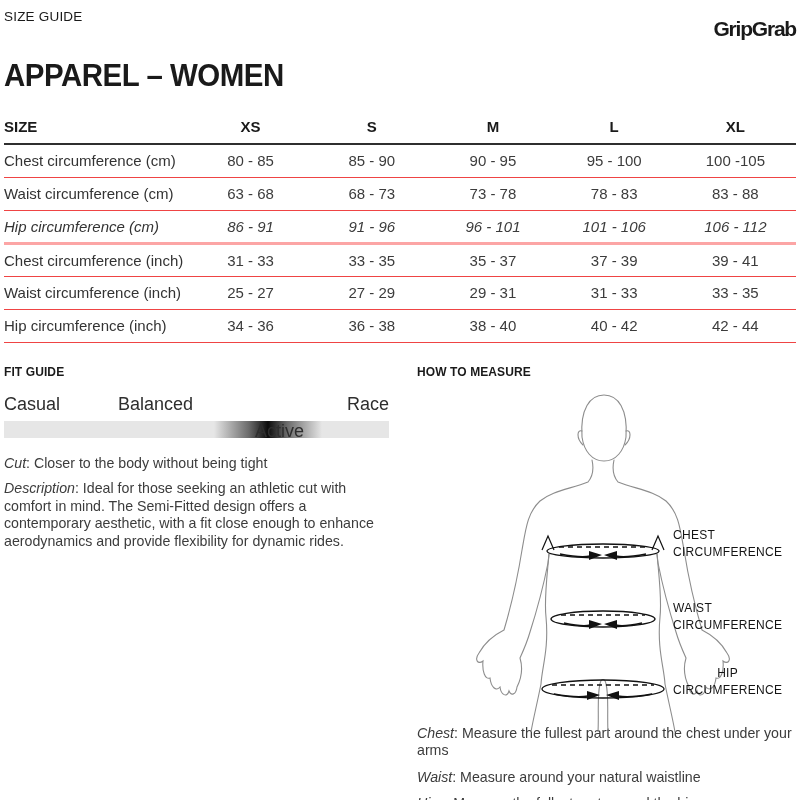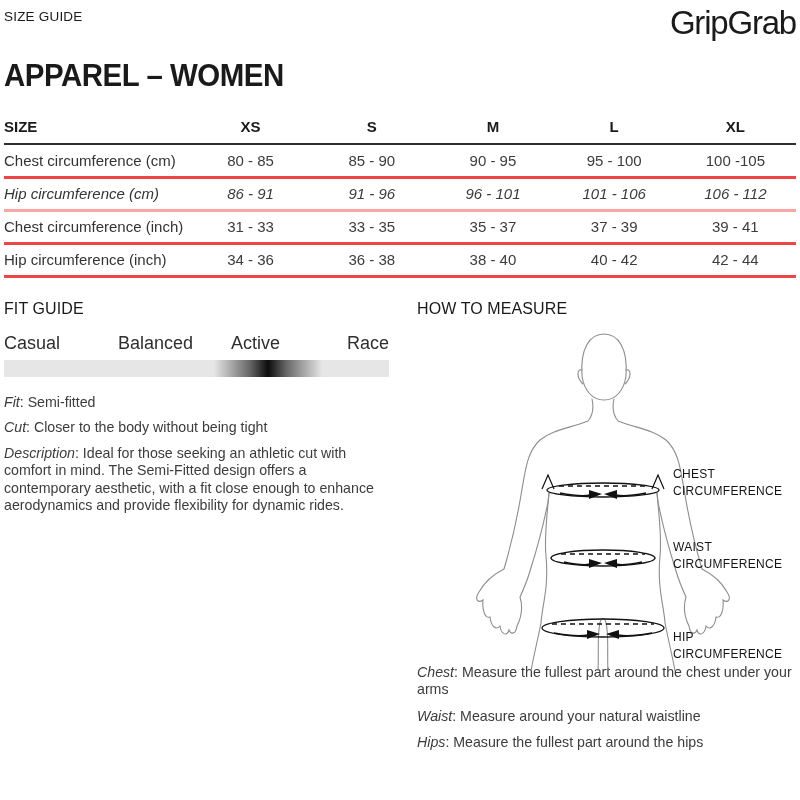--- a/index.html
+++ b/index.html
@@ -7,68 +7,68 @@
   body {
     width:800px; height:800px; overflow:hidden;
     font-family:"Liberation Sans", sans-serif;
     color:#1a1a1a;
   }
   .page { position:relative; width:800px; height:800px; padding:6px 4px 0 4px; }
 
   
   .topbar { display:flex; justify-content:space-between; align-items:flex-start; }
   .eyebrow { font-size:13.5px; font-weight:500; letter-spacing:.2px; padding-top:3px; }
-  .brand { font-size:33px; font-weight:400; letter-spacing:-1.2px; line-height:1; }
+  .brand { font-size:21px; font-weight:700; letter-spacing:-1.2px; line-height:1;margin-top:12px; }
 
   
   .page-title {
     margin-top:19px; font-size:31px; font-weight:800; letter-spacing:-.5px;
     transform:scaleX(.95); transform-origin:left center; white-space:nowrap;
   }
 
   
   table.size-table { width:792px; border-collapse:collapse; table-layout:fixed; margin-top:24px; }
   .size-table col.label-col { width:186px; }
   .size-table th { font-size:15px; font-weight:700; text-align:center; padding-bottom:8px; }
   .size-table th:first-child { text-align:left; }
   .size-table thead tr { border-bottom:2px solid #2f2f2f; }
   .size-table td { font-size:15px; color:#3c3c3c; text-align:center; height:33px; vertical-align:middle; }
   .size-table td.row-label { text-align:left; color:#333; }
-  .size-table tbody tr { border-bottom:3px solid #ef4444; }
+  .size-table tbody tr { border-bottom:1px solid #ef4444; }
   .size-table tbody tr.section-end { border-bottom:3px solid #fca5a5;font-style:italic; }
 
   
   .cols { display:flex; gap:28px; margin-top:22px; }
   .col { width:385px; position:relative; }
-  h2.section-heading { font-size:16px; font-weight:400; letter-spacing:.1px; }
+  h2.section-heading { font-size:12px; font-weight:700; letter-spacing:.1px; }
 
   
   .scale-labels { position:relative; height:19px; margin-top:15px; font-size:18px; color:#2e2e2e; }
   .scale-labels span { position:absolute; top:0; }
   .scale-labels span:nth-child(1){ left:0; }
   .scale-labels span:nth-child(2){ left:114px; }
-  .scale-labels span:nth-child(3){ left:227px; }
+  .scale-labels span:nth-child(3){ left:251px;margin-top:27px; }
   .scale-labels span:nth-child(4){ right:0; }
   .scale-bar {
     margin-top:8px; width:385px; height:17px;
     background:linear-gradient(to right,
       #e6e6e6 0px, #e6e6e6 210px, #6a6a6a 245px, #0c0c0c 264px,
       #6a6a6a 283px, #e6e6e6 318px, #e6e6e6 385px);
   }
   .fit-text { margin-top:17px; }
   .fit-text p { font-size:14.2px; line-height:17.5px; color:#3c3c3c; margin-bottom:8px; }
   .fit-text i { font-style:italic; }
 
   
   .figure-wrap { position:relative; height:342px; margin-top:4px; }
   .figure-wrap svg { position:absolute; left:21px; top:4px; }
   .ring-label { position:absolute; left:256px; font-size:12px; line-height:17px; letter-spacing:.3px; color:#141414; font-weight:500; }
   .ring-label.chest { top:144px; }
   .ring-label.waist { top:217px; }
-  .ring-label.hip   { top:307px; }
+  .ring-label.hip   { top:282px;text-align:center; }
 
   .measure-tips p { font-size:14.2px; line-height:17.5px; color:#3c3c3c; margin-bottom:9px; }
   .measure-tips i { font-style:italic; }
 </style>
 </head>
 <body>
 
 <div class="page">
 
   <div class="topbar">
@@ -98,38 +98,54 @@
       </tr>
     </thead>
     <tbody>
       <tr>
         <td class="row-label">Chest circumference (cm)</td>
         <td>80 - 85</td>
         <td>85 - 90</td>
         <td>90 - 95</td>
         <td>95 - 100</td>
         <td>100 -105</td>
+      </tr>
+      <tr>
+        <td class="row-label">Waist circumference (cm)</td>
+        <td>63 - 68</td>
+        <td>68 - 73</td>
+        <td>73 - 78</td>
+        <td>78 - 83</td>
+        <td>83 - 88</td>
       </tr>
       <tr class="section-end">
         <td class="row-label">Hip circumference (cm)</td>
         <td>86 - 91</td>
         <td>91 - 96</td>
         <td>96 - 101</td>
         <td>101 - 106</td>
         <td>106 - 112</td>
       </tr>
       <tr>
         <td class="row-label">Chest circumference (inch)</td>
         <td>31 - 33</td>
         <td>33 - 35</td>
         <td>35 - 37</td>
         <td>37 - 39</td>
         <td>39 - 41</td>
       </tr>
       <tr>
+        <td class="row-label">Waist circumference (inch)</td>
+        <td>25 - 27</td>
+        <td>27 - 29</td>
+        <td>29 - 31</td>
+        <td>31 - 33</td>
+        <td>33 - 35</td>
+      </tr>
+      <tr>
         <td class="row-label">Hip circumference (inch)</td>
         <td>34 - 36</td>
         <td>36 - 38</td>
         <td>38 - 40</td>
         <td>40 - 42</td>
         <td>42 - 44</td>
       </tr>
     </tbody>
   </table>
 
@@ -138,21 +154,20 @@
     <div class="col">
       <h2 class="section-heading">FIT GUIDE</h2>
       <div class="scale-labels">
         <span>Casual</span>
         <span>Balanced</span>
         <span>Active</span>
         <span>Race</span>
       </div>
       <div class="scale-bar"></div>
       <div class="fit-text">
-        <p><i>Fit</i><span>: Semi-fitted</span></p>
         <p><i>Cut</i><span>: Closer to the body without being tight</span></p>
         <p><i>Description</i><span>: Ideal for those seeking an athletic cut with comfort in mind. The Semi-Fitted design offers a contemporary aesthetic, with a fit close enough to enhance aerodynamics and provide flexibility for dynamic rides.</span></p>
       </div>
     </div>
 
     <div class="col">
       <h2 class="section-heading">HOW TO MEASURE</h2>
 
       <div class="figure-wrap">
         <svg width="330" height="345" viewBox="0 0 330 345">

